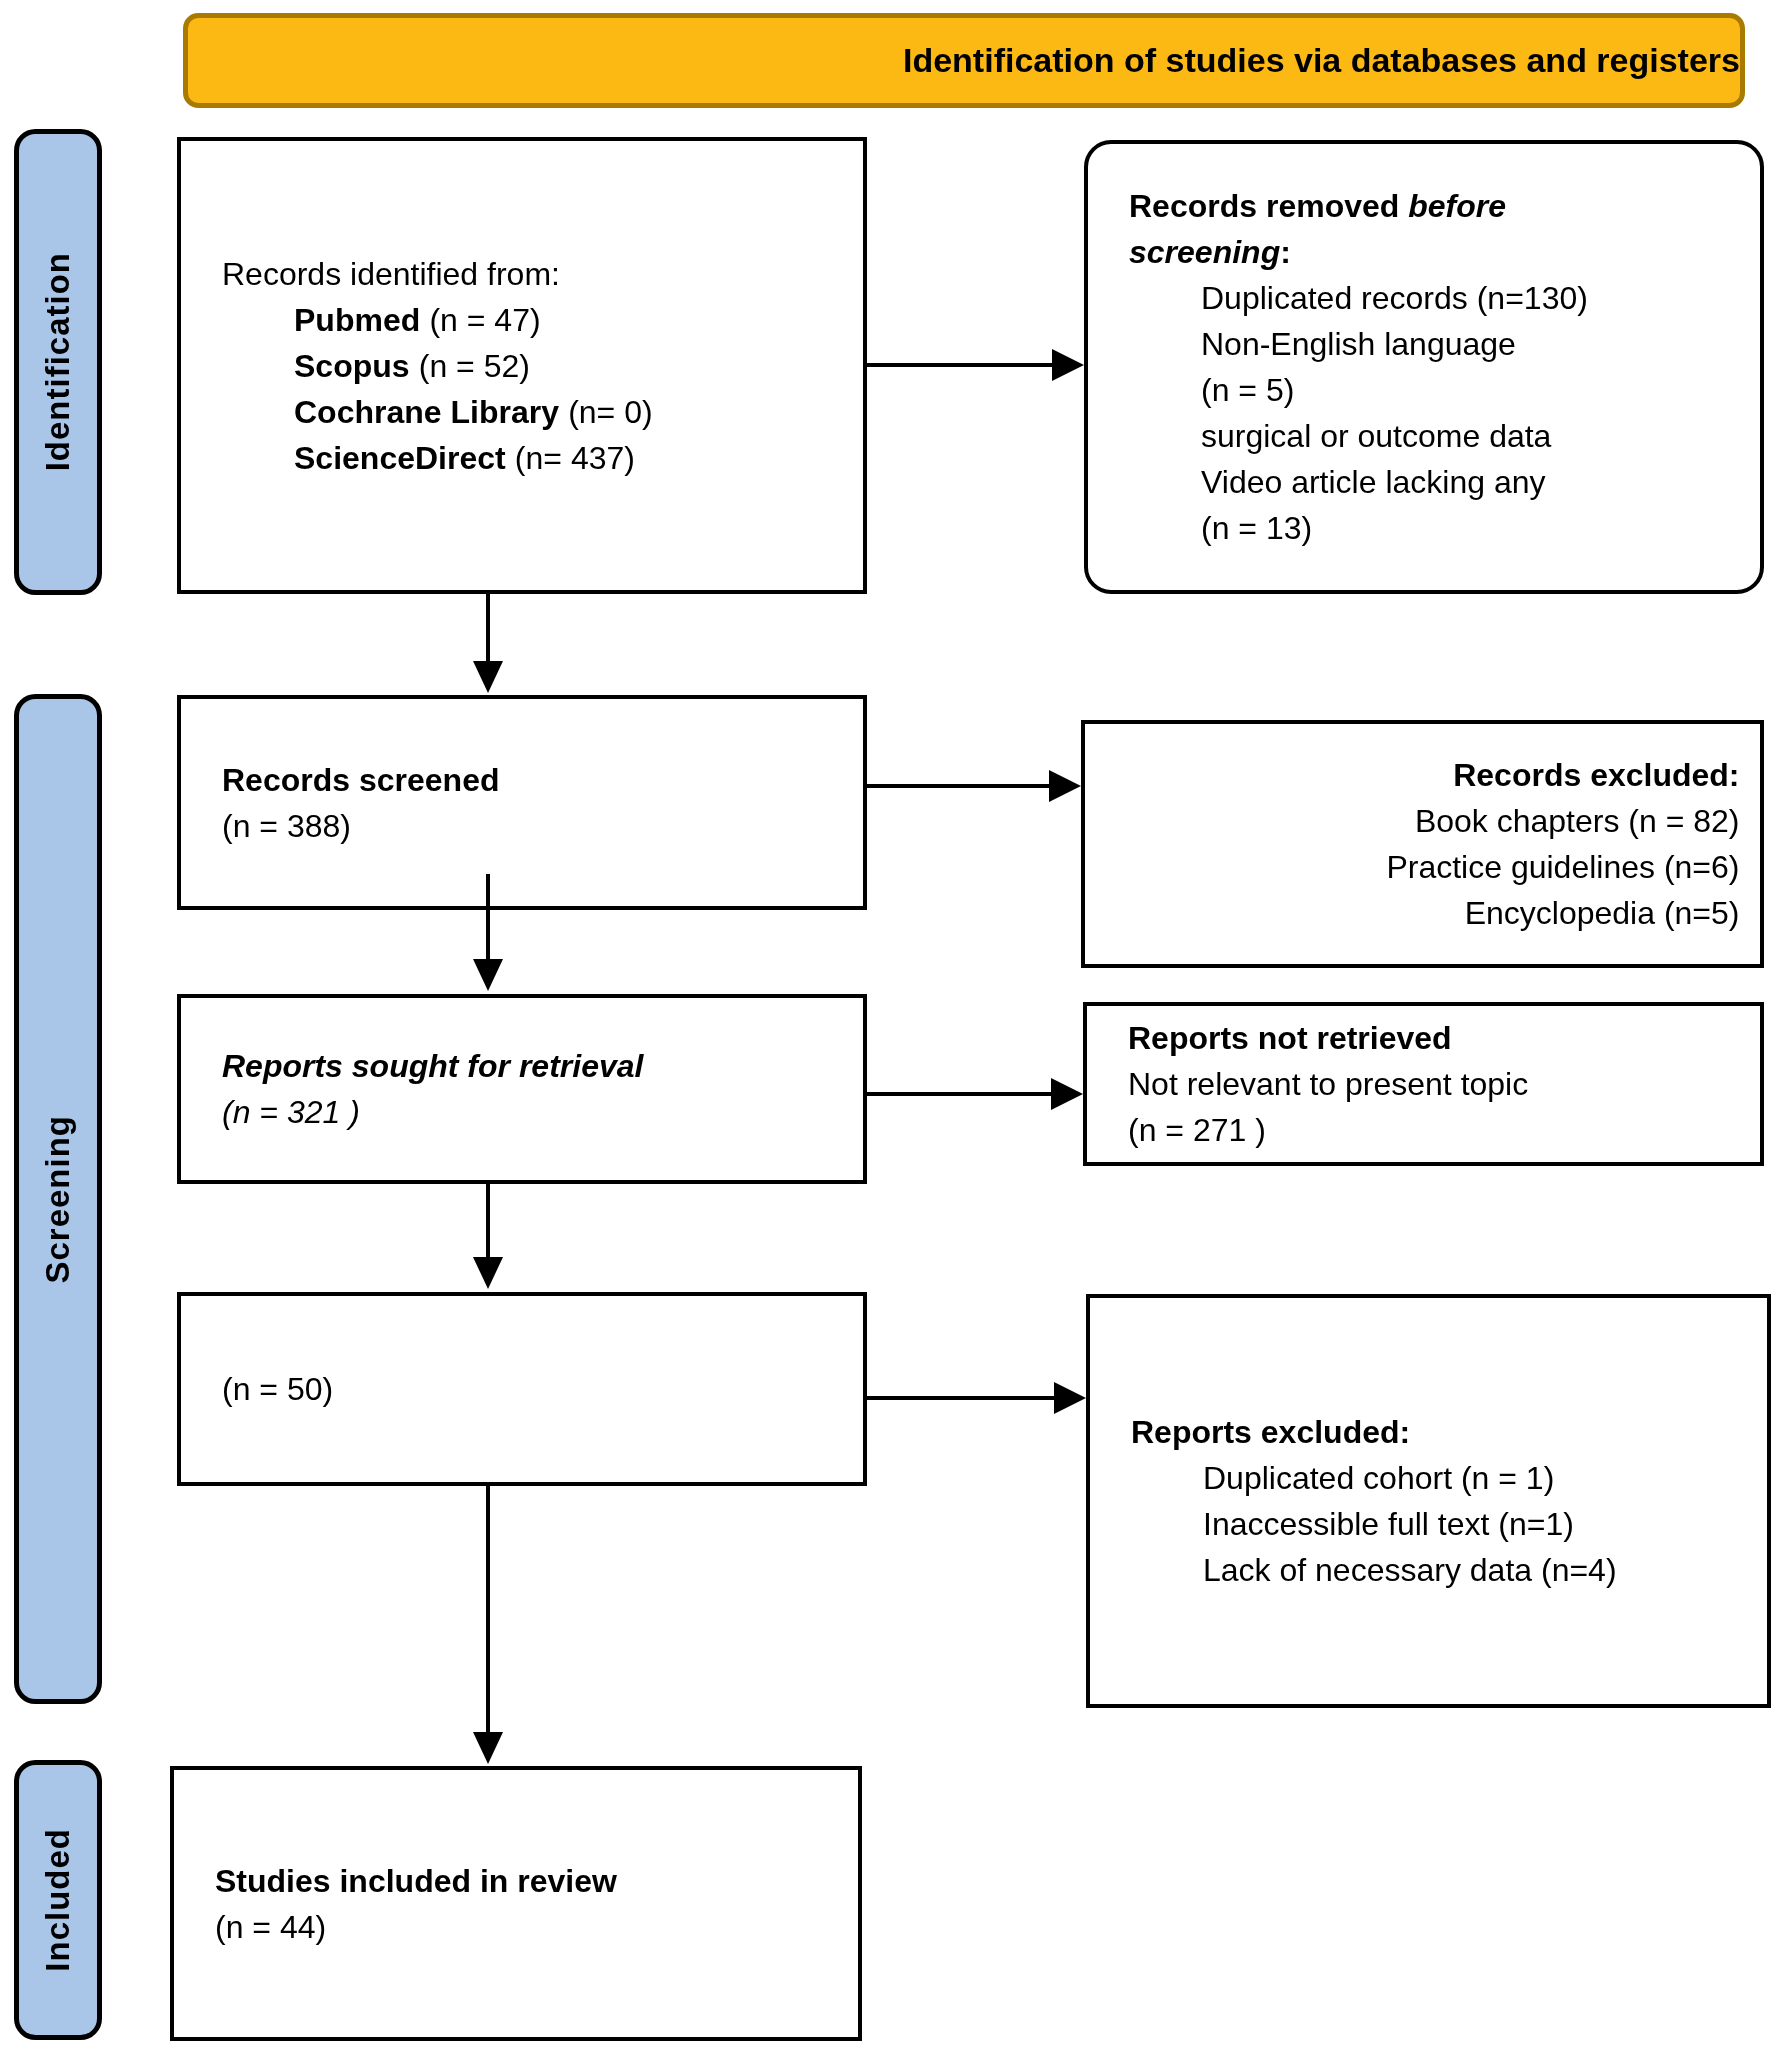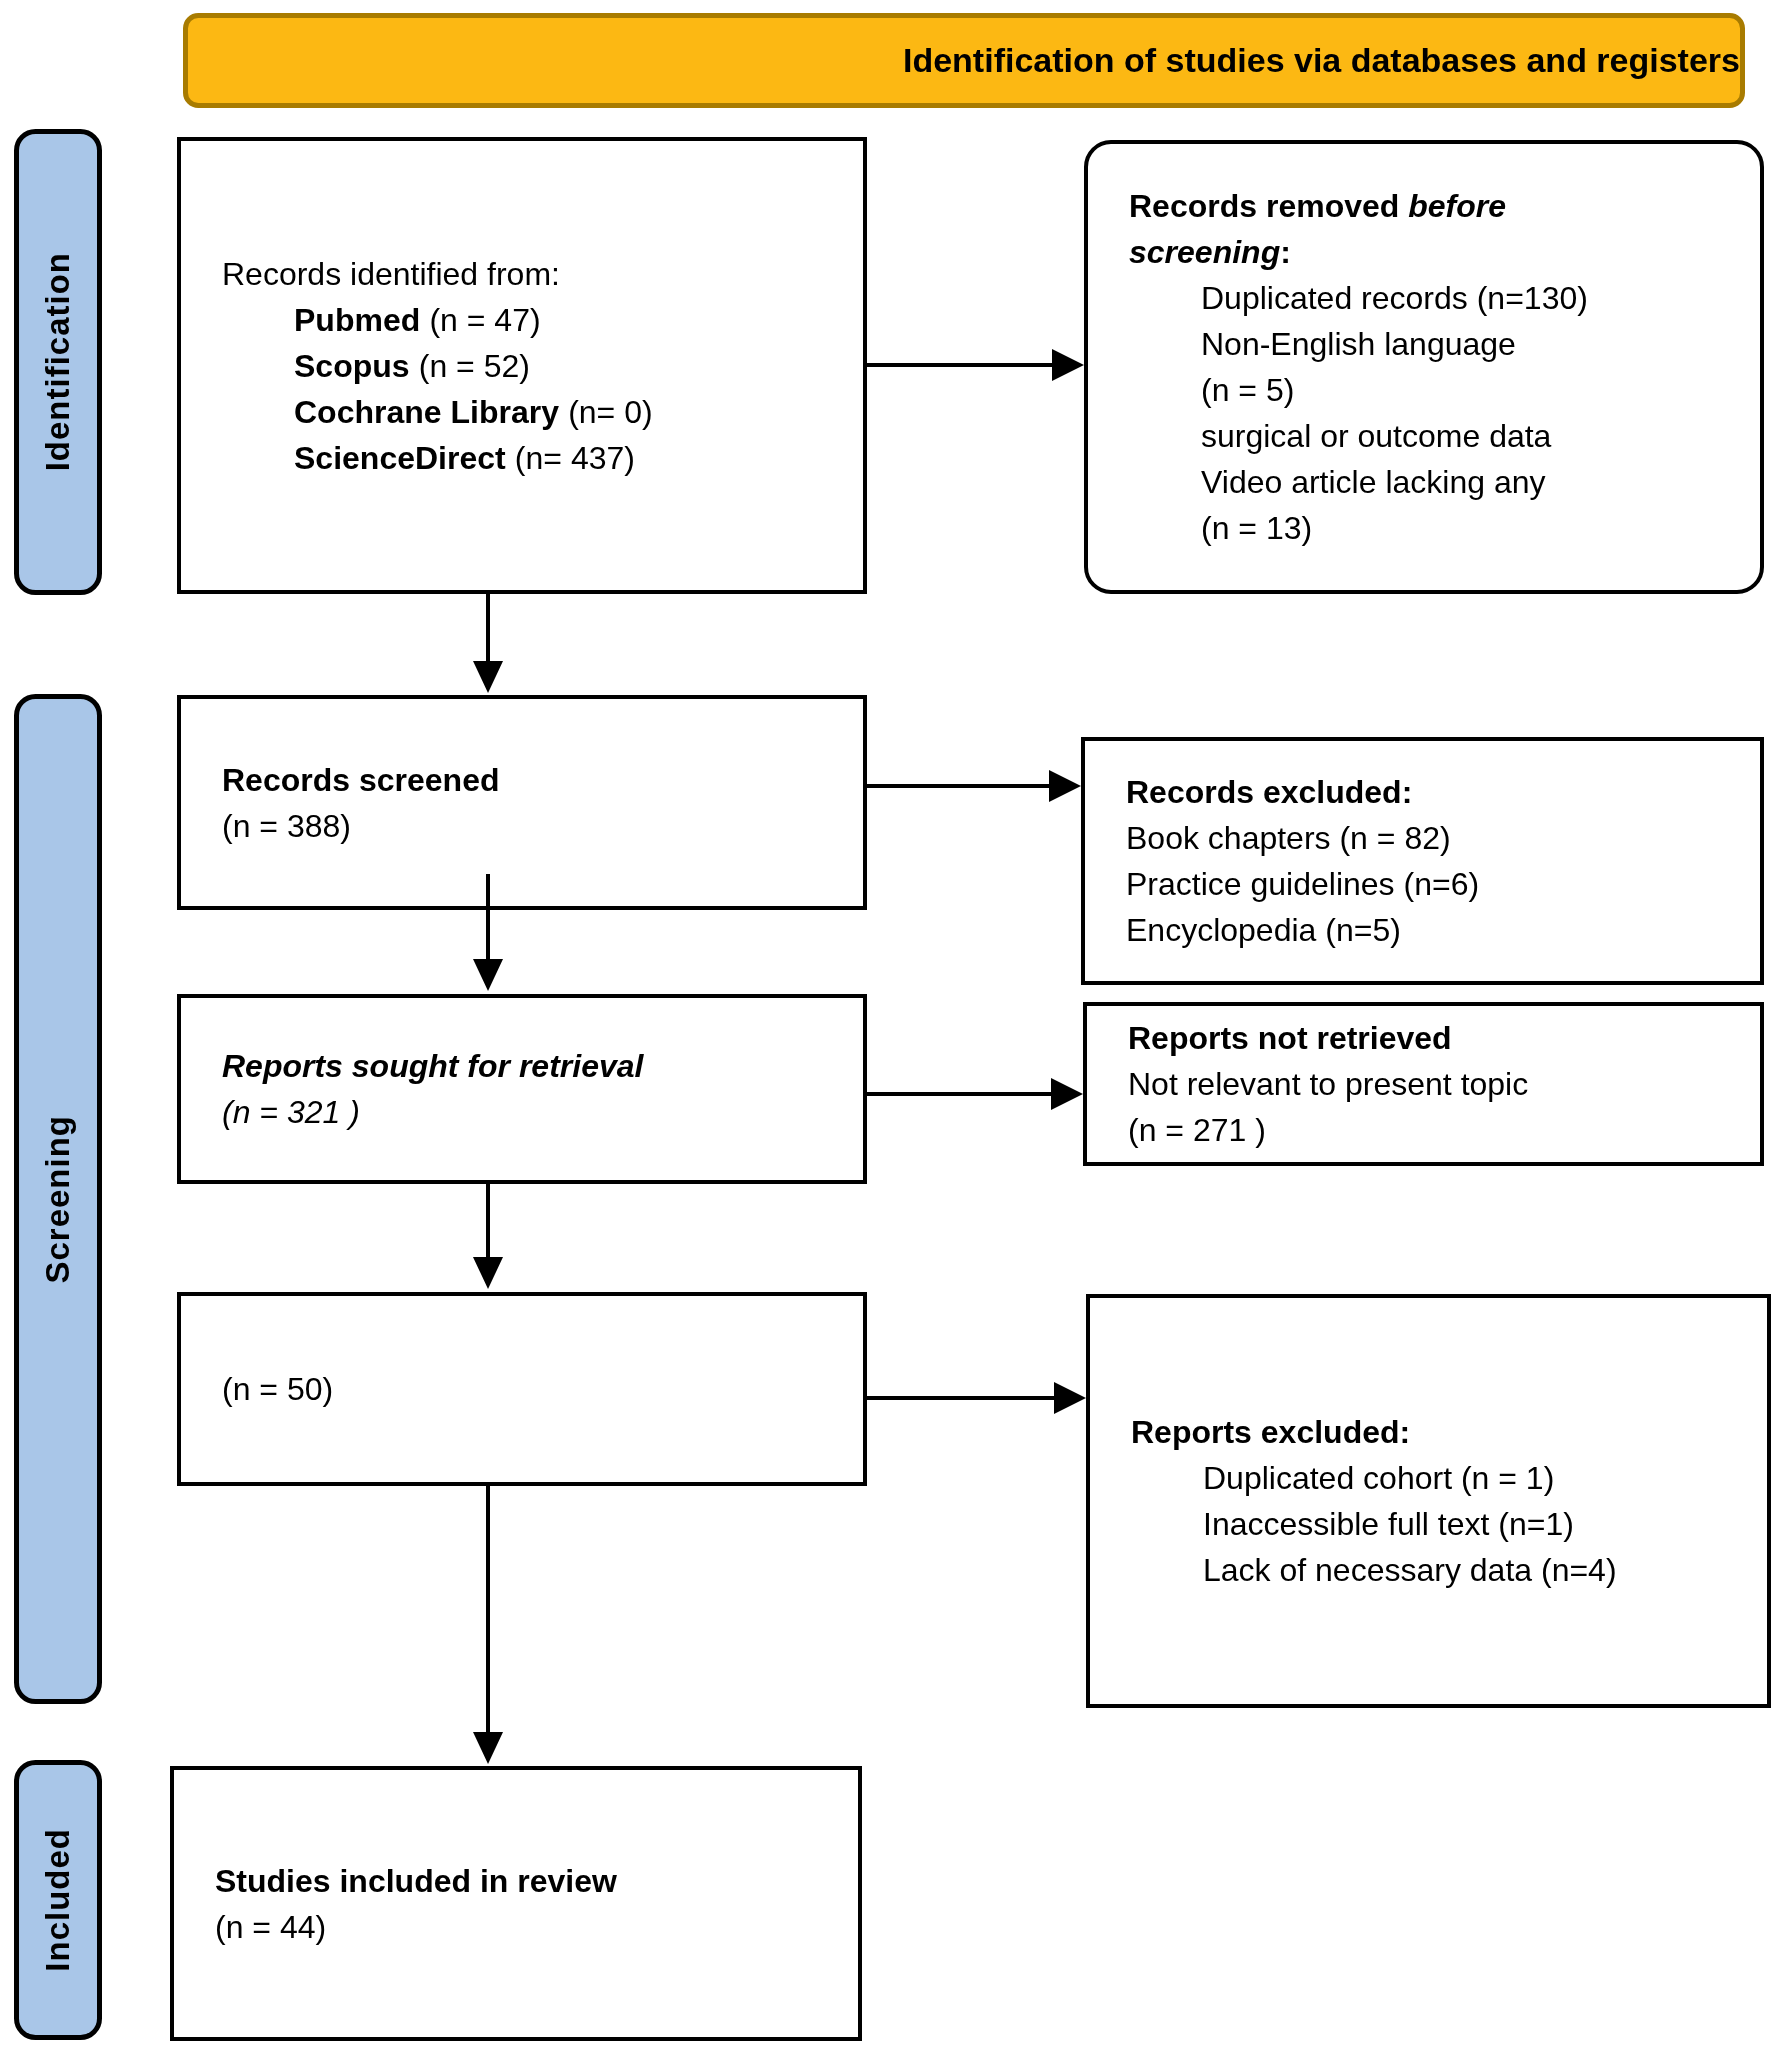--- a/index.html
+++ b/index.html
@@ -55,21 +55,21 @@
     border: 4.6px solid #000000;
     box-sizing: border-box;
     display: flex; flex-direction: column; justify-content: center;
     font-size: 32px;
     line-height: 46px;
     padding: 20.5px 20.5px 20.5px 41px;
   }
   .b-l1 { left: 177px;  top: 137px;  width: 690px; height: 457px; }
   .b-r1 { left: 1084px; top: 140px;  width: 680px; height: 454px; border-radius: 27px; }
   .b-l2 { left: 177px;  top: 695px; width: 690px; height: 215px; }
-  .b-r2 { left: 1081px; top: 737px; width: 683px; height: 248px; }
+  .b-r2 { left: 1081px; top: 720px; width: 683px; height: 248px; text-align: right; }
   .b-l3 { left: 177px;  top: 994px; width: 690px; height: 190px; font-style: italic; }
   .b-r3 { left: 1083px; top: 1002px; width: 681px; height: 164px; }
   .b-l4 { left: 177px;  top: 1292px; width: 690px; height: 194px; }
   .b-r4 { left: 1086px; top: 1294px; width: 685px; height: 414px; }
   .b-l5 { left: 170px;  top: 1766px; width: 692px; height: 275px; }
 
   .heading { font-weight: bold; white-space: nowrap; }
   .b-r1 .heading { max-width: 511px; white-space: normal; }
   .em-bi { font-style: italic; }
   .line { white-space: nowrap; }

